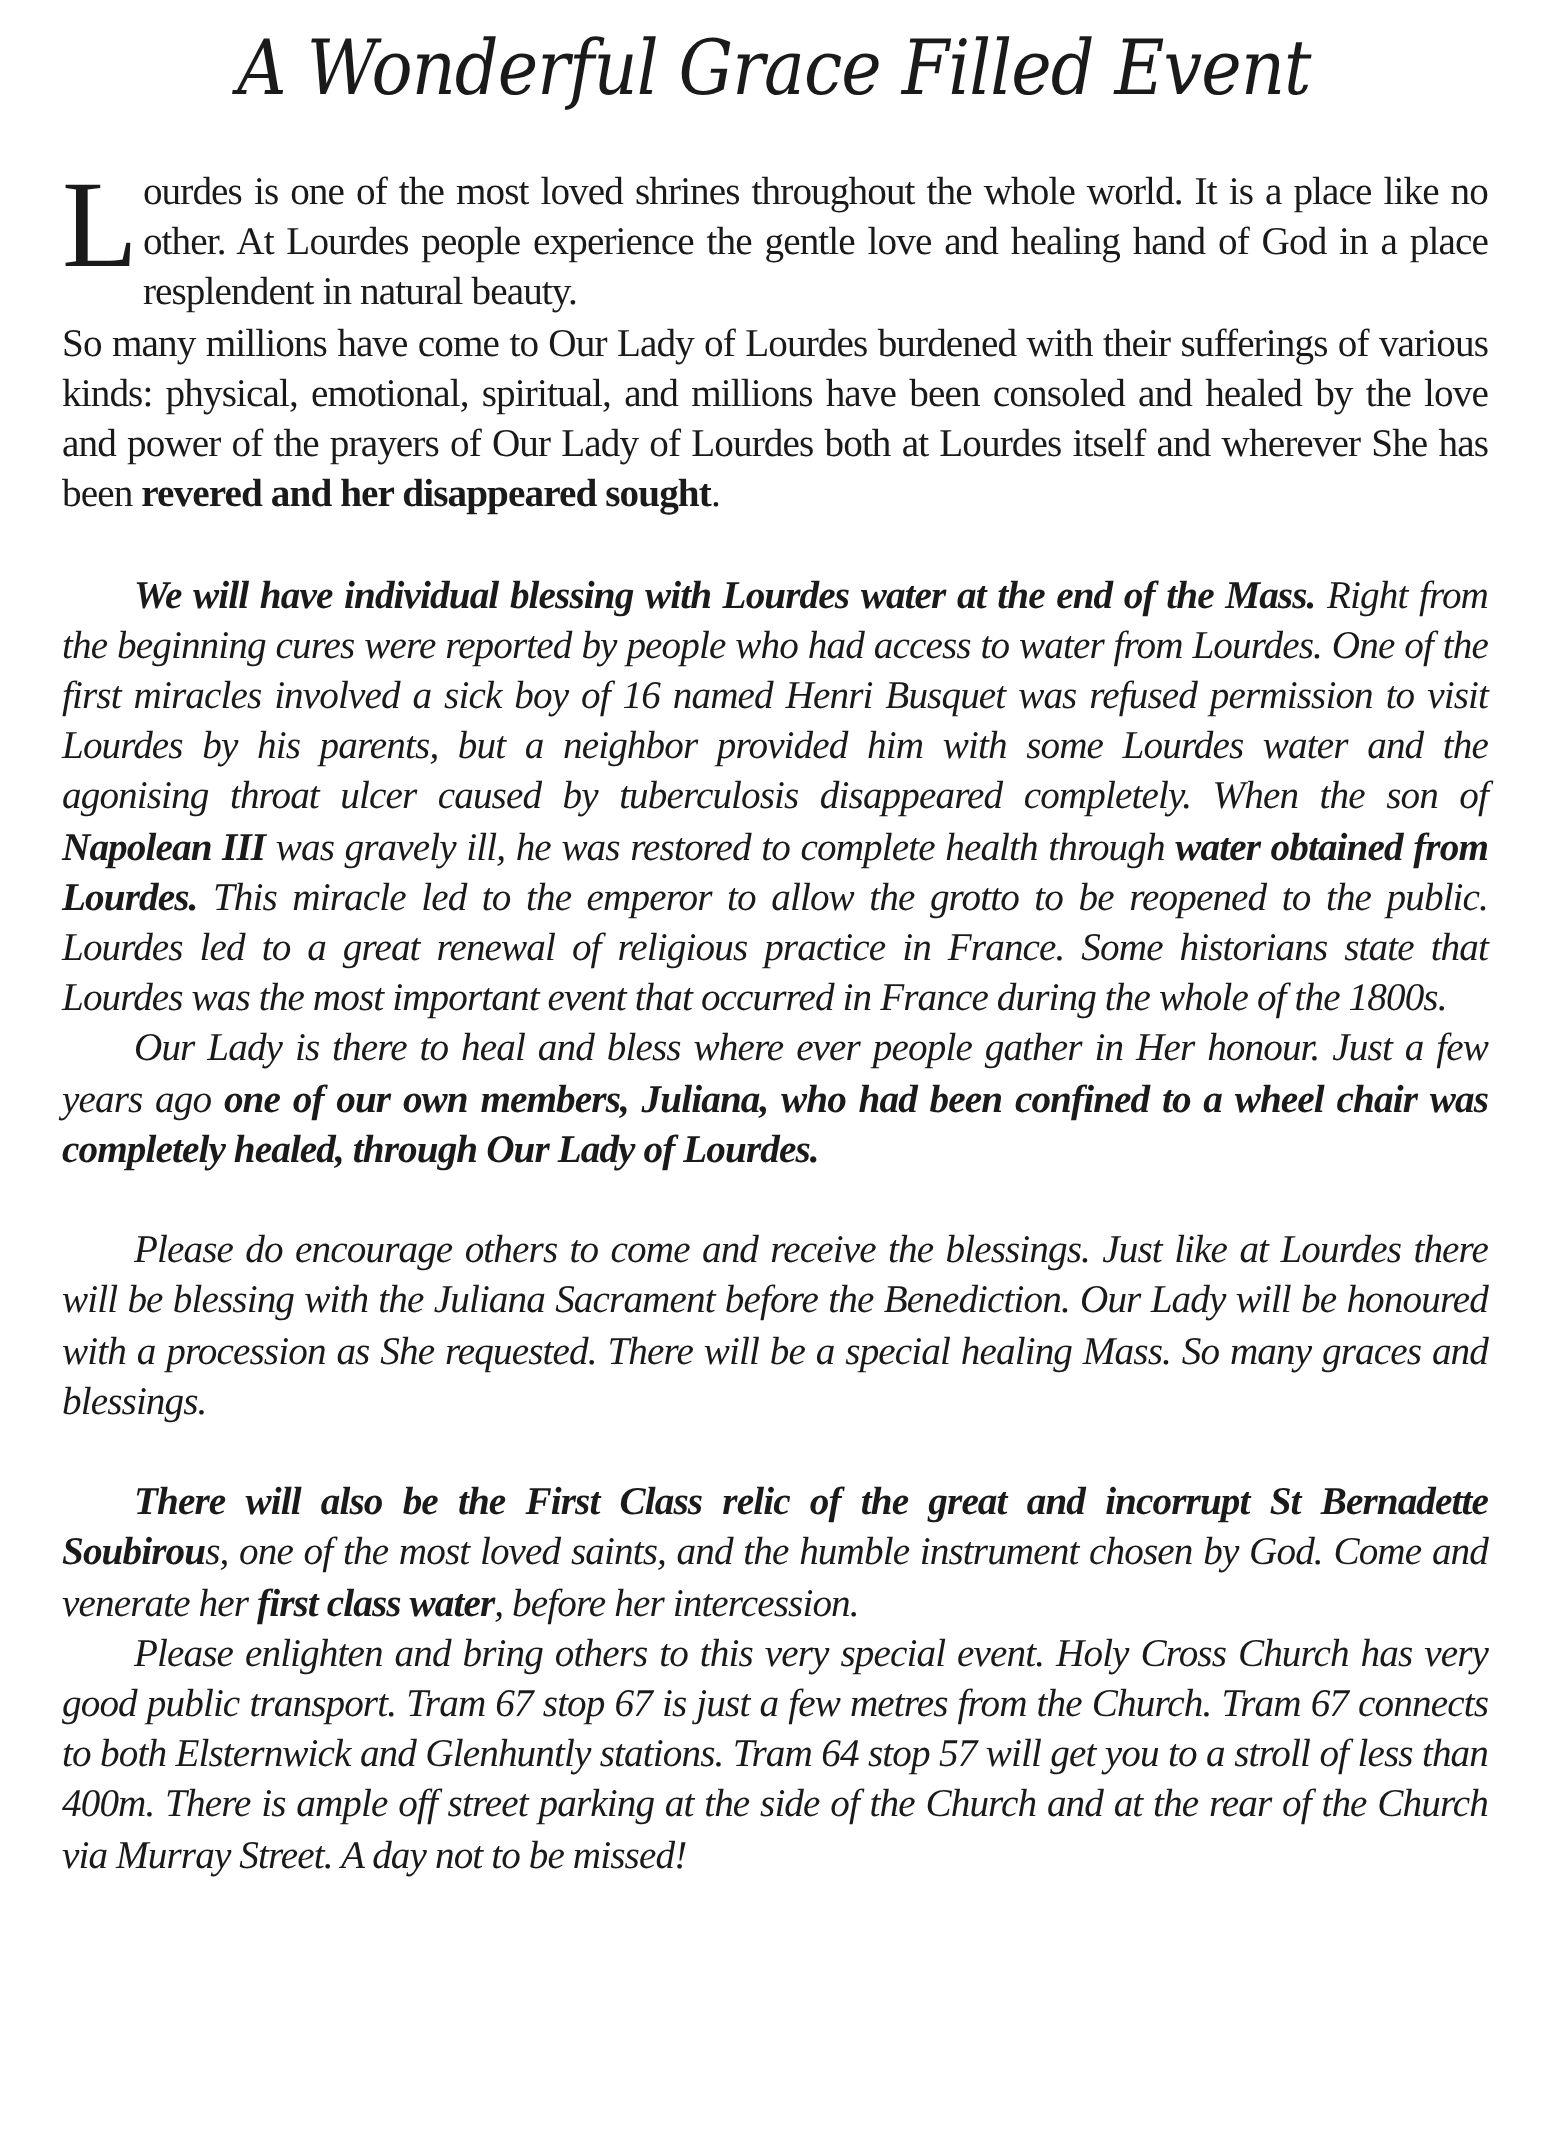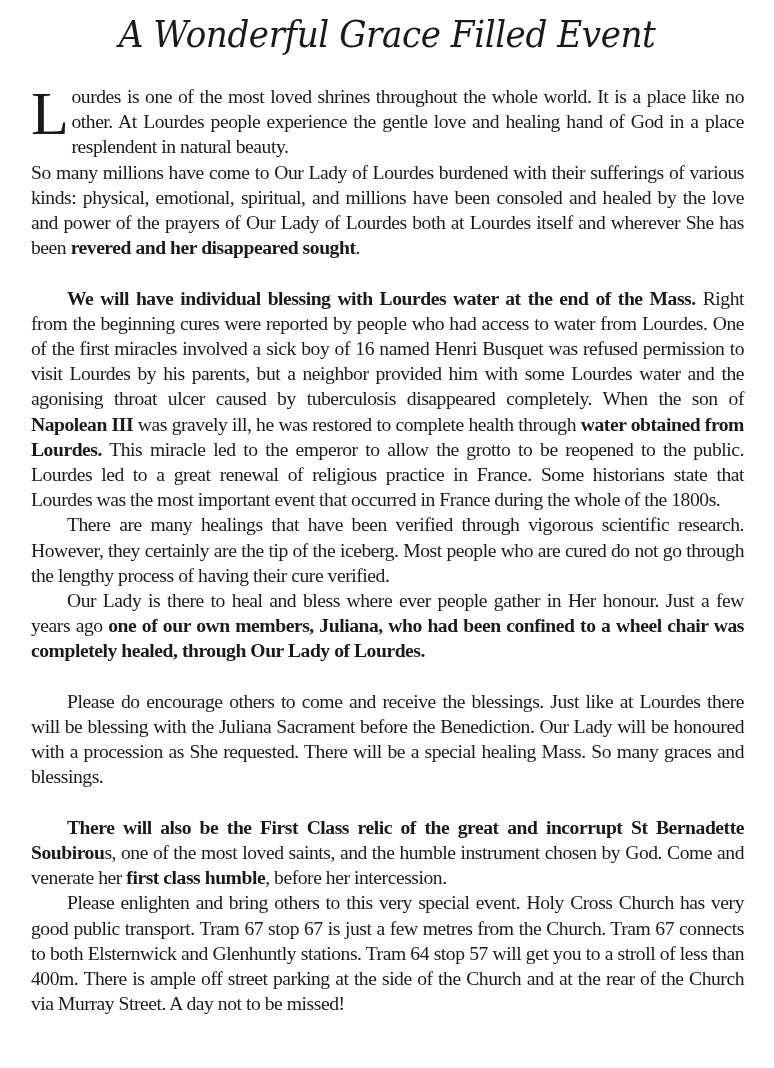--- a/index.html
+++ b/index.html
@@ -21,21 +21,21 @@
   }
   .body {
     position: absolute; top: 84px; left: 31px; width: 713px;
     font-size: 19.6px;
     line-height: 25.2px;
     text-align: justify;
     letter-spacing: -0.45px;
     word-spacing: 0px;
   }
   .body p { margin: 0; }
-  .indent { text-indent: 36px; }
+  .indent { text-indent: 36px; font-style: italic; }
   .gap { margin-top: 25.2px !important; }
   .dropcap {
     float: left;
     font-size: 62px;
     line-height: 46px;
     margin: 6px 3px 0 0;
     font-family: "Liberation Serif", serif;
   }
   b { font-weight: bold; }
 </style>
@@ -45,23 +45,22 @@
 <div class="page">
   <div class="title">A Wonderful Grace Filled Event</div>
 
   <div class="body">
     <p><span class="dropcap">L</span><span>ourdes is one of the most loved shrines throughout the whole world. It is a place like no other.  At Lourdes people experience the gentle love and healing hand of God in a place resplendent in natural beauty.</span></p>
 
     <p><span>So many millions have come to Our Lady of Lourdes burdened with their sufferings of various kinds:  physical, emotional, spiritual, and millions have been consoled and healed by the love and power of the prayers of Our Lady of Lourdes both at Lourdes itself and  wherever She has been </span><b>revered and her disappeared sought</b><span>.</span></p>
 
     <p class="indent gap"><b>We will have individual blessing with Lourdes water at the end of the Mass.</b><span> Right from the beginning cures were reported by people who had access to water from Lourdes. One of the first miracles involved a sick boy of 16 named Henri Busquet was refused permission to visit Lourdes by his parents, but a neighbor provided him with some Lourdes water and the agonising throat ulcer caused by tuberculosis disappeared completely.   When the son of </span><b>Napolean III</b><span>  was gravely ill, he was restored to complete health through </span><b>water obtained from Lourdes.</b><span>  This miracle led to the emperor to allow the grotto to be reopened to the public.  Lourdes led to a great renewal of religious practice in France. Some historians state  that Lourdes was the most important event that occurred in France during the whole of the 1800s.</span></p>
 
-    <p class="indent"><span>There are many healings that have been verified through vigorous  scientific research.   However, they certainly are the tip of the iceberg.  Most people who are cured do not go through the lengthy process of having their cure verified.</span></p>
 
     <p class="indent"><span>Our Lady is there to heal and bless where ever people gather in Her honour.  Just a few years ago </span><b>one of our own members, Juliana, who had been confined to a wheel chair was completely healed, through Our Lady of Lourdes.</b></p>
 
     <p class="indent gap"><span>Please do encourage others to come and receive the blessings.  Just like at Lourdes there will be blessing with the Juliana Sacrament before the Benediction. Our Lady will be honoured with a procession as She requested.  There will be a special healing Mass.  So many graces and blessings.</span></p>
 
-    <p class="indent gap"><b>There will also be the First Class relic of the great and incorrupt St Bernadette Soubirou</b><span>s, one of the most loved saints, and the humble instrument chosen by God. Come and venerate her </span><b>first class humble</b><span>, before her intercession.</span></p>
+    <p class="indent gap"><b>There will also be the First Class relic of the great and incorrupt St Bernadette Soubirou</b><span>s, one of the most loved saints, and the humble instrument chosen by God. Come and venerate her </span><b>first class water</b><span>, before her intercession.</span></p>
 
     <p class="indent"><span>Please enlighten and bring others to this very special event. Holy Cross Church has very good public transport.  Tram 67 stop 67 is just a few metres from the Church.  Tram 67 connects to both Elsternwick and Glenhuntly stations.  Tram 64 stop 57 will get you to a stroll of less than 400m.  There is ample off street parking at the side of the Church and at the rear of the Church via Murray Street.  A day not to be missed!</span></p>
   </div>
 </div>
 
 </body></html>

